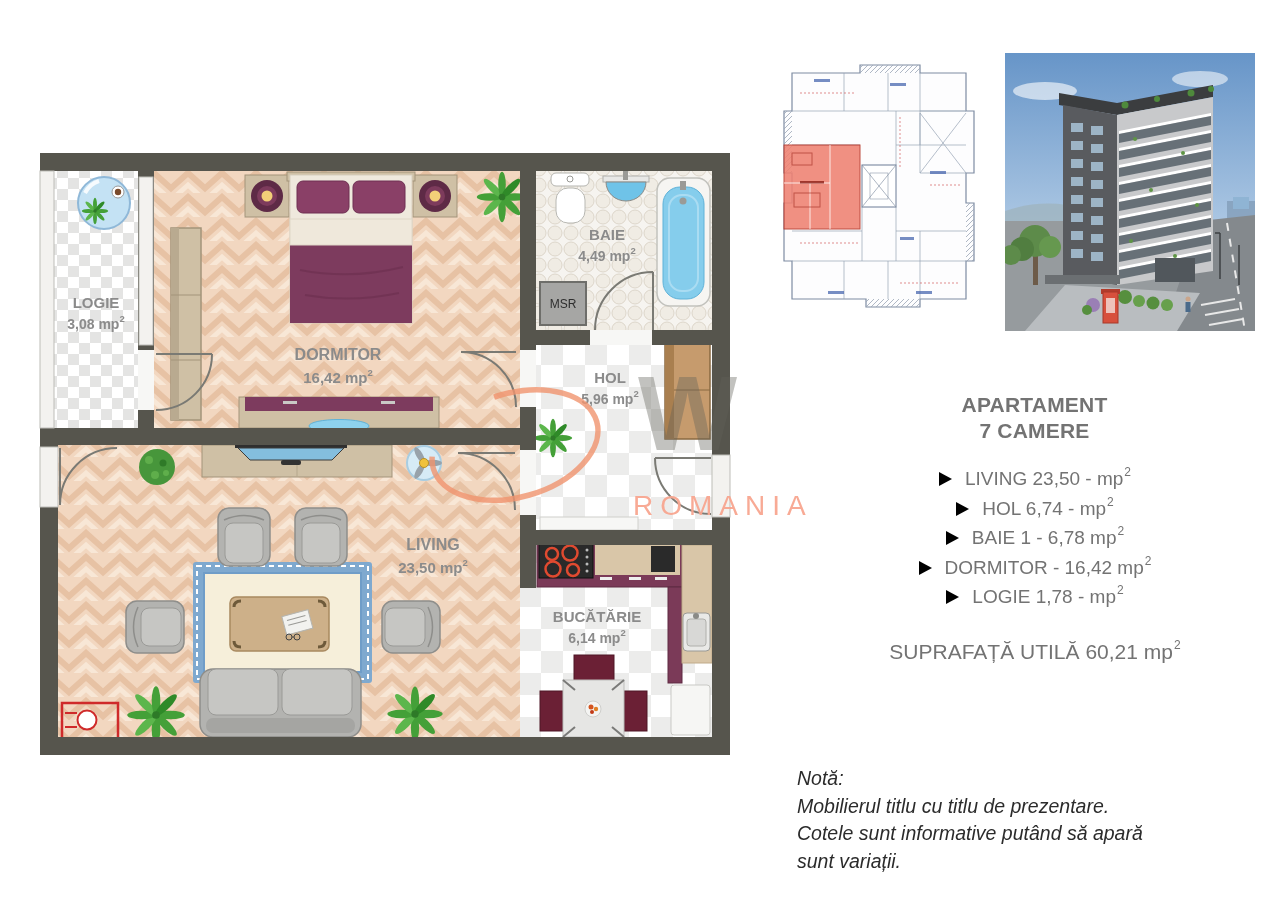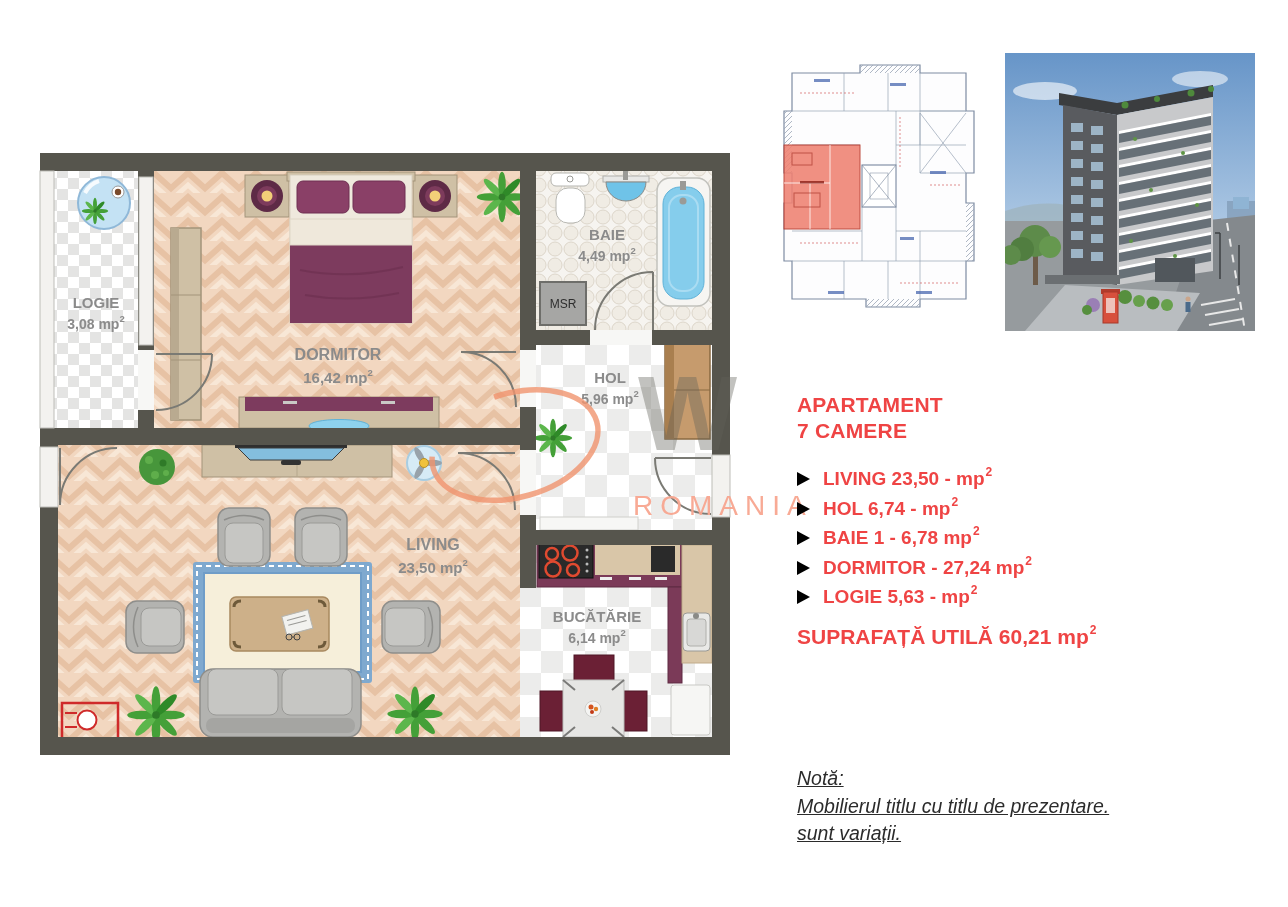--- a/index.html
+++ b/index.html
@@ -3,31 +3,31 @@
 <meta charset="utf-8">
 <style>
   html,body{margin:0;padding:0;background:#fff;}
   #page{position:relative;width:1288px;height:907px;background:#ffffff;overflow:hidden;
         font-family:"Liberation Sans", sans-serif;}
   svg text{font-family:"Liberation Sans", sans-serif;}
   .room-name{font-weight:bold;fill:#8b8b8b;}
   .thumb{position:absolute;}
   #floorplan{position:absolute;left:35px;top:145px;}
   #wmark{position:absolute;left:400px;top:350px;pointer-events:none;}
-  #details{position:absolute;left:797px;top:392px;width:475px;color:#ef4444;}
+  #details{position:absolute;left:797px;top:392px;width:475px;color:#737373;text-align:center;}
   .title-line{font-size:21px;font-weight:bold;line-height:26px;letter-spacing:.2px;}
   #room-list{margin-top:18px;}
-  .row{font-size:19px;line-height:25.2px;white-space:nowrap;font-weight:bold;}
+  .row{font-size:19px;line-height:25.2px;white-space:nowrap;}
   .tri{display:inline-block;width:0;height:0;border-left:13px solid #000;
        border-top:7.5px solid transparent;border-bottom:7.5px solid transparent;
        margin-right:13px;position:relative;top:1px;}
   sup{font-size:12px;position:relative;top:-2px;left:1px;}
-  #total-line{margin-top:15px;font-size:21px;font-weight:bold;}
+  #total-line{margin-top:30px;font-size:21px;font-weight:normal;}
   #note{position:absolute;left:797px;top:765px;width:440px;font-size:19.5px;
-        font-style:italic;line-height:27.5px;color:#2b2b2b;text-decoration:underline;}
+        font-style:italic;line-height:27.5px;color:#2b2b2b;}
 </style>
 </head>
 <body>
 
 <div id="page">
 
   <svg id="floorplan" width="700" height="620" viewBox="0 0 700 620">
     <defs>
       <pattern id="herr" width="34" height="24" patternUnits="userSpaceOnUse">
         <rect width="34" height="24" fill="#f2d7c0"></rect>
@@ -487,25 +487,26 @@
     </g>
   </svg>
 
   <div id="details">
     <div class="title-line">APARTAMENT</div>
     <div class="title-line">7 CAMERE</div>
     <div id="room-list">
       <div class="row"><span class="tri"></span><span>LIVING 23,50 - mp</span><sup>2</sup></div>
       <div class="row"><span class="tri"></span><span>HOL 6,74 - mp</span><sup>2</sup></div>
       <div class="row"><span class="tri"></span><span>BAIE 1 - 6,78 mp</span><sup>2</sup></div>
-      <div class="row"><span class="tri"></span><span>DORMITOR - 27,24 mp</span><sup>2</sup></div>
-      <div class="row"><span class="tri"></span><span>LOGIE 5,63 - mp</span><sup>2</sup></div>
+      <div class="row"><span class="tri"></span><span>DORMITOR - 16,42 mp</span><sup>2</sup></div>
+      <div class="row"><span class="tri"></span><span>LOGIE 1,78 - mp</span><sup>2</sup></div>
     </div>
     <div id="total-line"><span>SUPRAFAȚĂ UTILĂ 60,21 mp</span><sup>2</sup></div>
   </div>
 
   <div id="note">
     <div>Notă:</div>
     <div>Mobilierul titlu cu titlu de prezentare.</div>
+    <div>Cotele sunt informative putând să apară</div>
     <div>sunt variații.</div>
   </div>
 
 </div>
 
 </body></html>

